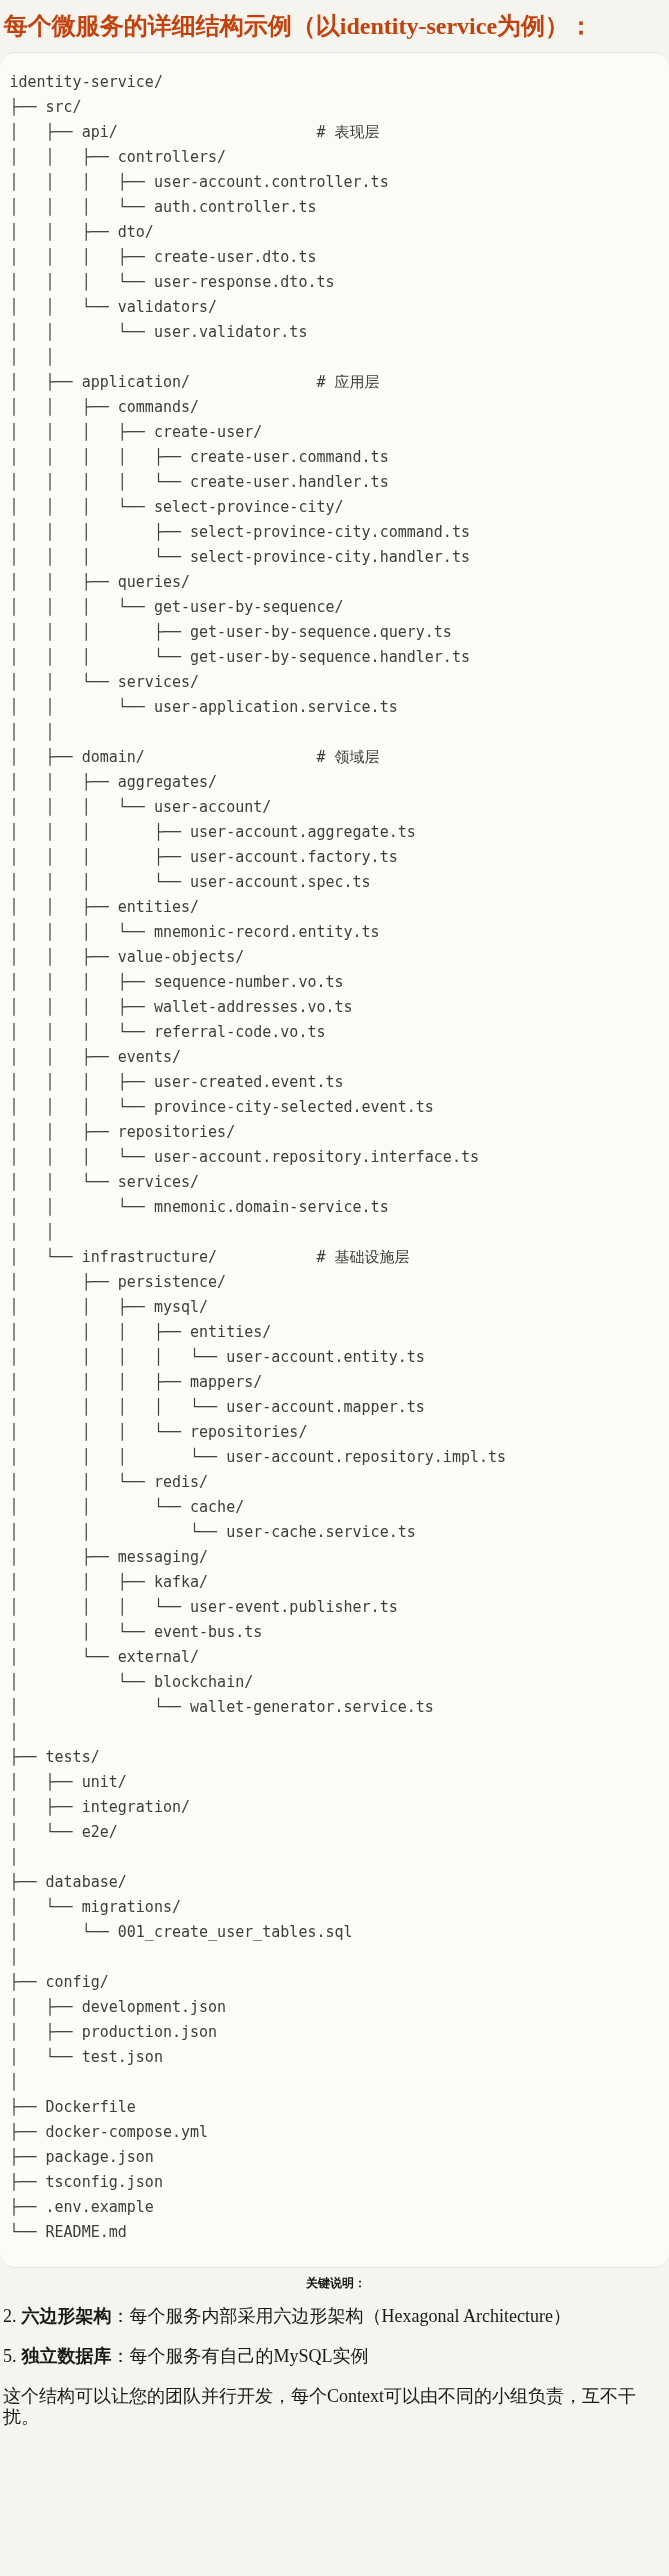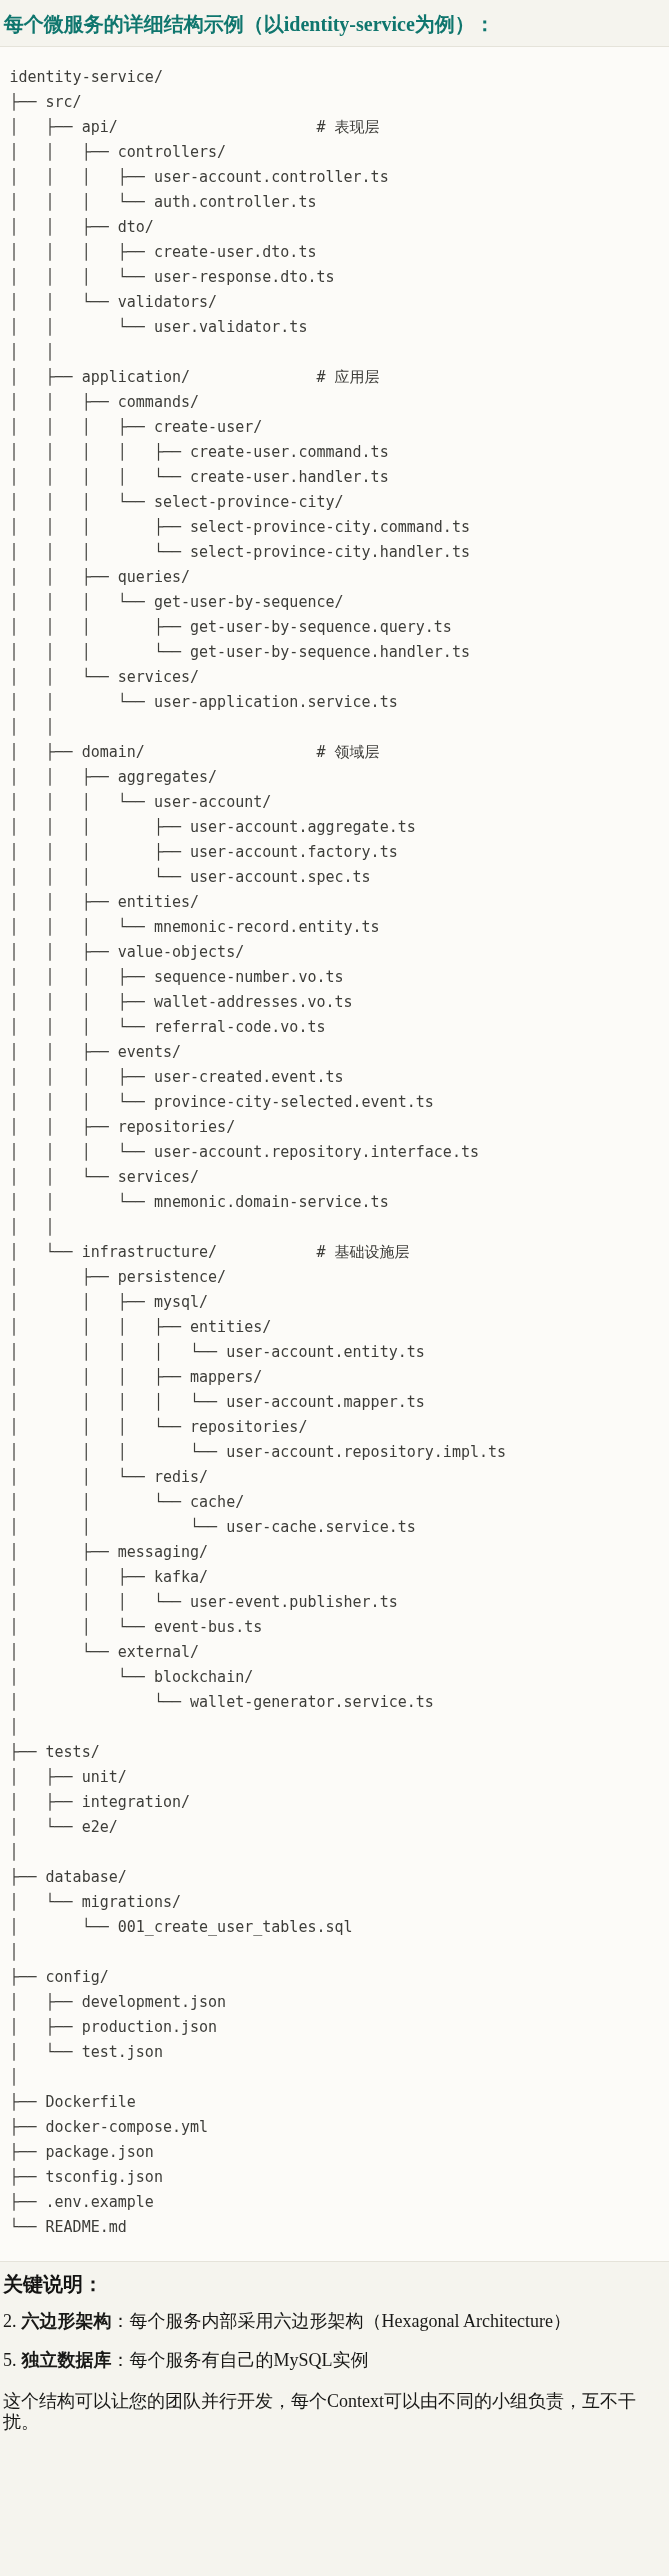--- a/index.html
+++ b/index.html
@@ -11,51 +11,53 @@
     height: 2576px;
     background: #f5f4ee;
     color: #191917;
     font-family: "Liberation Serif", serif;
     overflow: hidden;
   }
   .header {
     padding: 10px 3.8px 8.1px 3.8px;
   }
   .title {
-    font-size: 20px;
+    font-size: 24px;
     font-weight: 700;
     line-height: 1.4;
-    color: #0f766e;
+    color: #c2410c;
   }
   .code-block {
     background: #fcfbf8;
     border-top: 0.6px solid #e5e3da;
     border-bottom: 0.6px solid #e5e3da;
     padding: 17.5px 6.3px 25px 9.4px;
     box-sizing: border-box;
     height: 2216px;
     overflow: hidden;
+    border-radius: 15px;
   }
   pre.file-tree {
     margin: 0;
     font-family: "DejaVu Sans Mono", monospace;
     font-size: 15px;
     line-height: 25px;
     color: #3d3d39;
     white-space: pre;
   }
   .notes {
     padding: 8.8px 0 0 3.1px;
   }
   .notes-heading {
-    font-size: 20px;
+    font-size: 12px;
     font-weight: 700;
     line-height: 1.3;
     margin: 0 0 15px 0;
     color: #141413;
+    text-align: center;
   }
   .note-item {
     font-size: 18px;
     line-height: 19px;
     margin: 0 0 20.6px 0;
   }
   .note-number {
     margin-right: 5px;
   }
   .note-label {

